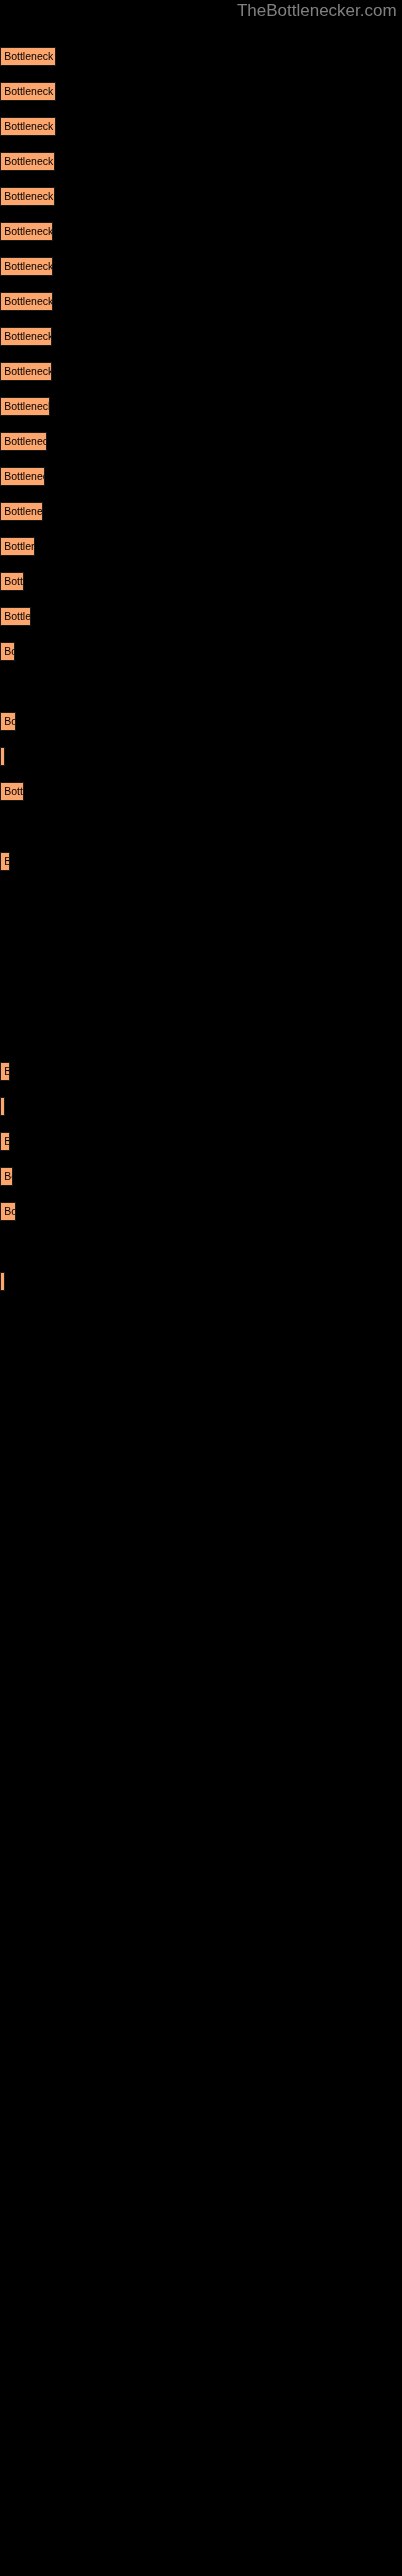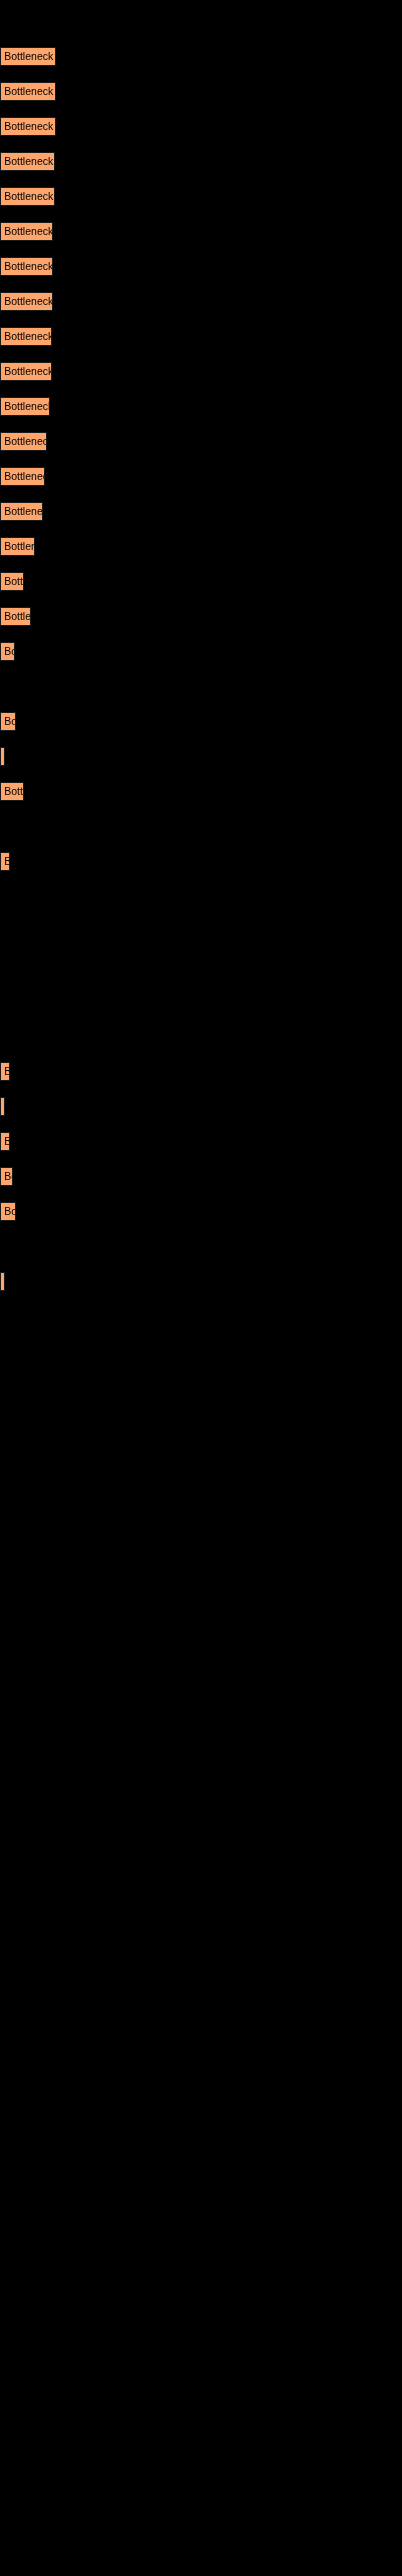--- a/index.html
+++ b/index.html
@@ -68,20 +68,21 @@
     font-family: "Liberation Sans", sans-serif;
     white-space: nowrap;
     pointer-events: none;
   }
 </style>
 </head>
 <body>
 
 <div id="chart-root">
 
+  <div class="site-title">TheBottlenecker.com</div>
 
   <div class="bars-area">
       <div class="bar-row">
         <div class="bar" style="width: 56px; background: rgb(252, 165, 109);">
           <span class="bar-label">Bottleneck result</span>
         </div>
       </div>
       <div class="bar-row">
         <div class="bar" style="width: 56px; background: rgb(252, 165, 109);">
           <span class="bar-label">Bottleneck result</span>

